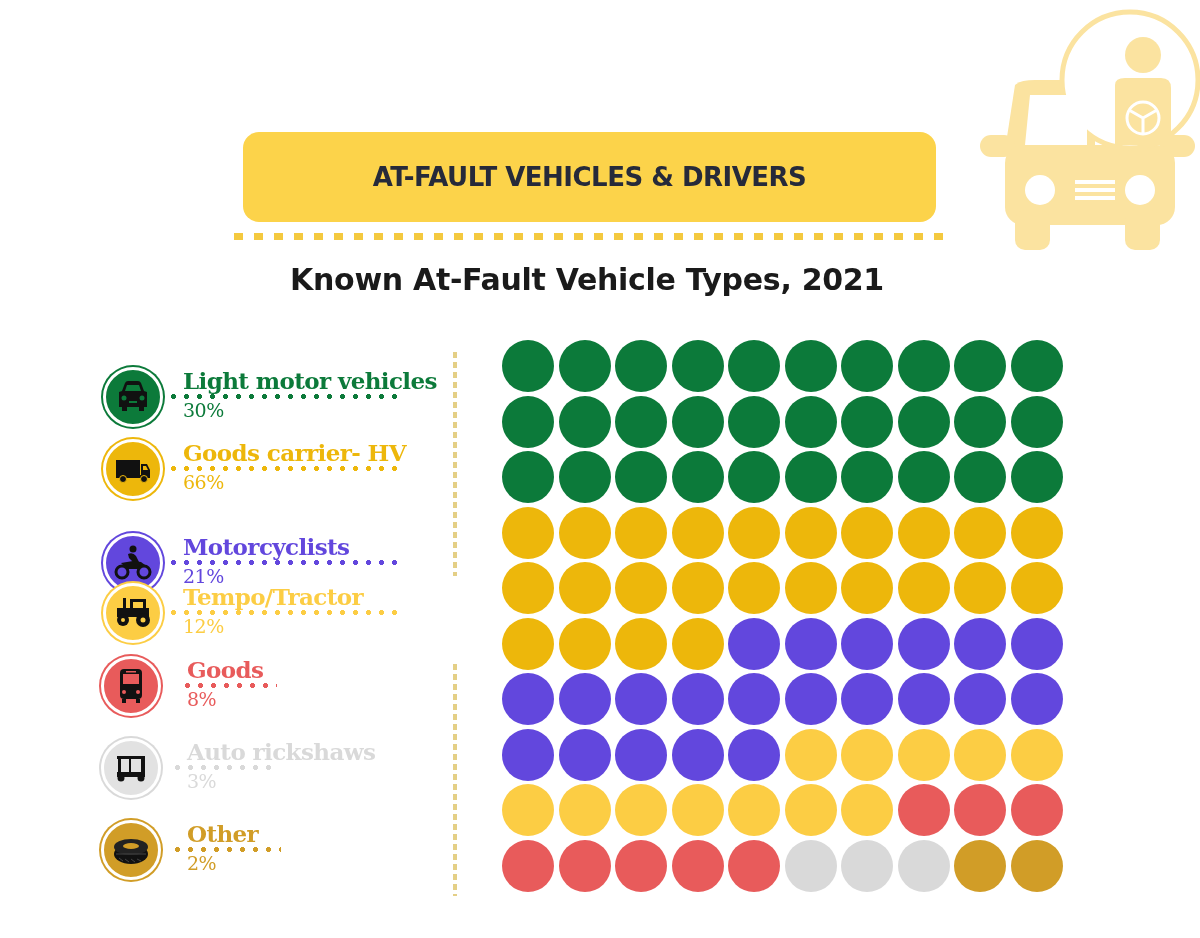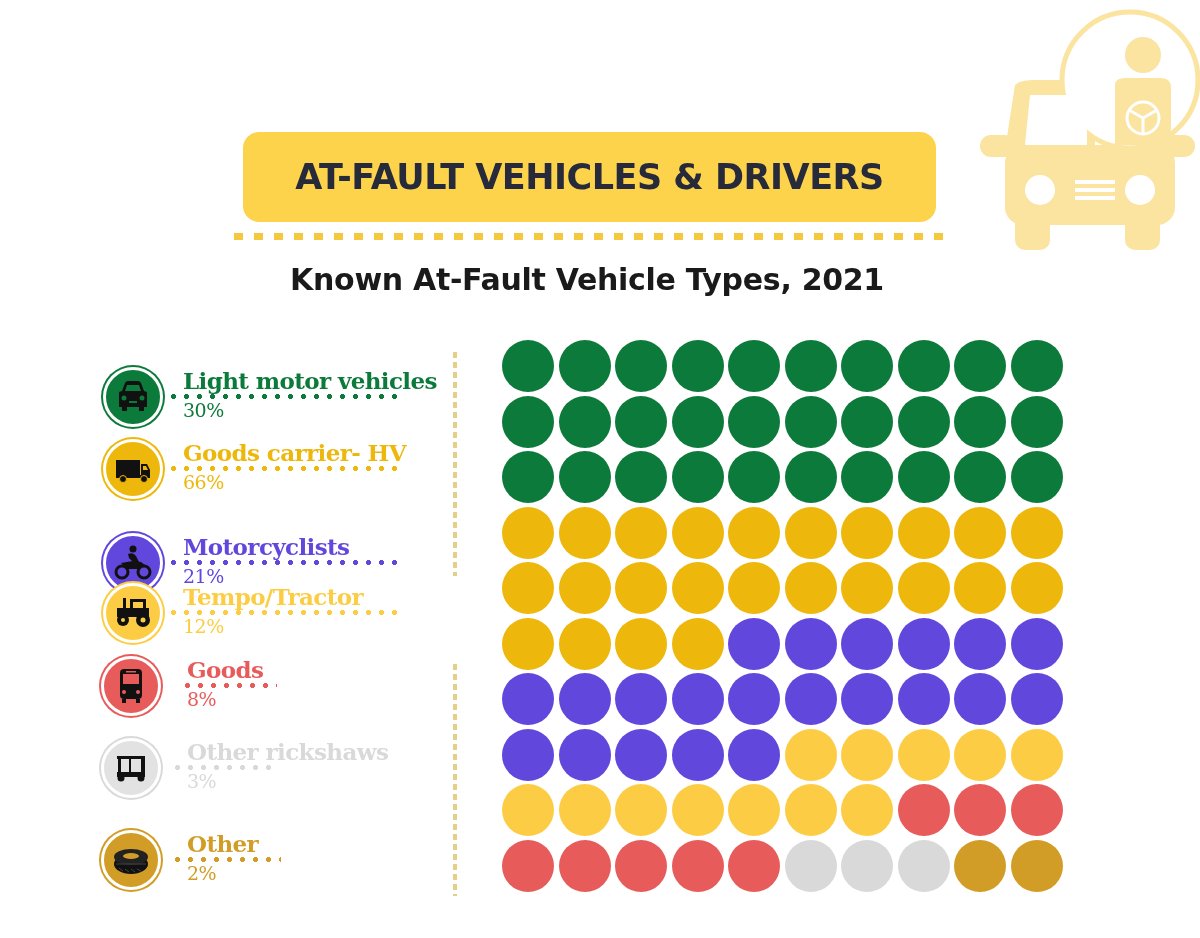--- a/index.html
+++ b/index.html
@@ -1,18 +1,18 @@
 <!DOCTYPE html>
 <html><head>
 <meta charset="utf-8">
 <style>
   html, body { margin:0; padding:0; background:#ffffff; }
   body { width:1200px; height:938px; position:relative; overflow:hidden; font-family:"Liberation Sans", sans-serif; }
   .banner { position:absolute; left:243px; top:132px; width:693px; height:90px; background:#fcd34a; border-radius:16px; display:flex; align-items:center; justify-content:center; }
-  .banner-text { font-family:"DejaVu Sans", sans-serif; font-weight:bold; font-size:35px; color:#262a3a; letter-spacing:-0.5px; }
+  .banner-text { font-family:"DejaVu Sans", sans-serif; font-weight:bold; font-size:26px; color:#262a3a; letter-spacing:-0.5px; }
   .banner-dashes { position:absolute; left:234px; top:233px; width:718px; height:7px;
      background: repeating-linear-gradient(90deg, #f4c93f 0 9px, transparent 9px 20px); }
   .subtitle { position:absolute; left:0; width:1174px; top:262px; text-align:center; font-family:"DejaVu Sans", sans-serif; font-weight:bold; font-size:30px; color:#1a1a1a; letter-spacing:-0.3px; }
   .hero-icon { position:absolute; left:975px; top:0; width:225px; height:255px; }
   .vdiv { position:absolute; left:453px; width:4px;
      background: repeating-linear-gradient(180deg, #e4cf86 0 6px, transparent 6px 10px); }
   .legend-item { position:absolute; left:103px; height:76px; width:320px; }
   .legend-circle { position:absolute; left:0; top:0; width:60px; height:60px; border-radius:50%; box-sizing:border-box; border:3px solid #fff; box-shadow:0 0 0 2px var(--c); background:var(--c); display:flex; align-items:center; justify-content:center; }
   .legend-circle svg { width:40px; height:40px; }
   .legend-label { position:absolute; left:80px; top:0px; font-family:"DejaVu Serif", serif; font-weight:bold; font-size:23px; color:var(--c); white-space:nowrap; letter-spacing:-0.6px; }
@@ -143,25 +143,25 @@
         <path d="M6 8 L34 8 L34 11 L6 11 Z" fill="#111"></path>
         <rect x="7" y="11" width="3" height="16" fill="#111"></rect>
         <rect x="30" y="11" width="4" height="16" fill="#111"></rect>
         <rect x="18" y="11" width="2" height="16" fill="#111"></rect>
         <rect x="6" y="24" width="28" height="5" fill="#111"></rect>
         <circle cx="10" cy="30" r="3.5" fill="#111"></circle>
         <circle cx="30" cy="30" r="3.5" fill="#111"></circle>
       </svg>
   </div>
   <div class="legend-dots" style="left:70px;width:106px;"></div>
-  <div class="legend-label" style="left:86px;">Other rickshaws</div>
+  <div class="legend-label" style="left:86px;">Auto rickshaws</div>
   <div class="legend-pct" style="left:86px;">3%</div>
 </div>
 
-<div class="legend-item" style="top:820px;left:101px;margin-top:10px;--c:#d19d27;">
+<div class="legend-item" style="top:820px;left:101px;--c:#d19d27;">
   <div class="legend-circle">
     <svg viewBox="0 0 40 40">
         <ellipse cx="20" cy="24" rx="17" ry="10" fill="#111"></ellipse>
         <ellipse cx="20" cy="17" rx="17" ry="8" fill="#222"></ellipse>
         <ellipse cx="20" cy="16" rx="8" ry="3" fill="#d19d27"></ellipse>
         <path d="M5 24 L35 24" stroke="#444" stroke-width="1"></path>
         <path d="M8 28 L12 31 M14 29 L18 32 M20 29 L24 32 M26 29 L30 31" stroke="#444" stroke-width="1"></path>
       </svg>
   </div>
   <div class="legend-dots" style="left:70px;width:110px;"></div>

